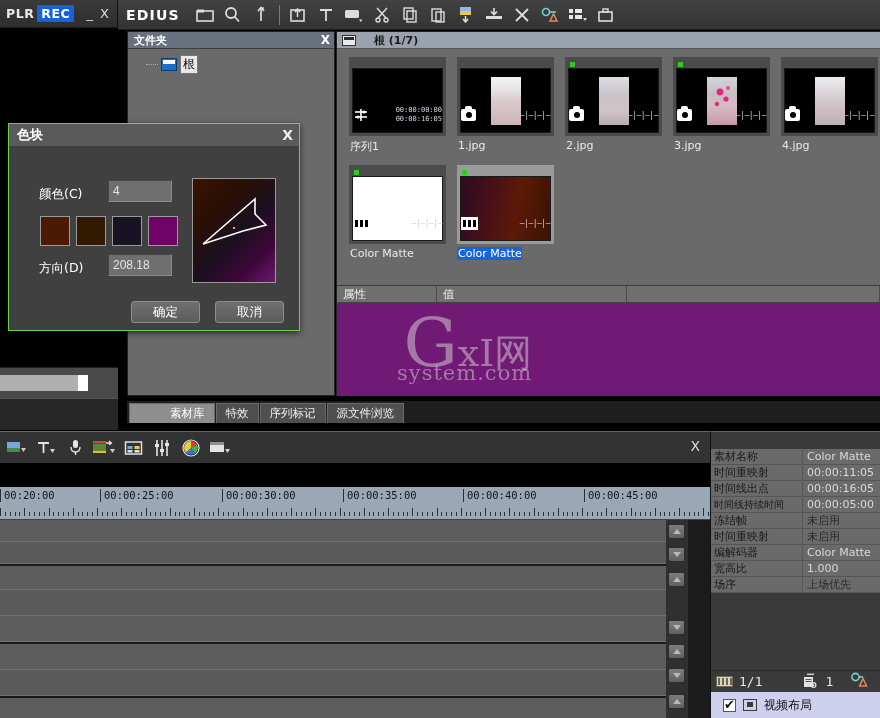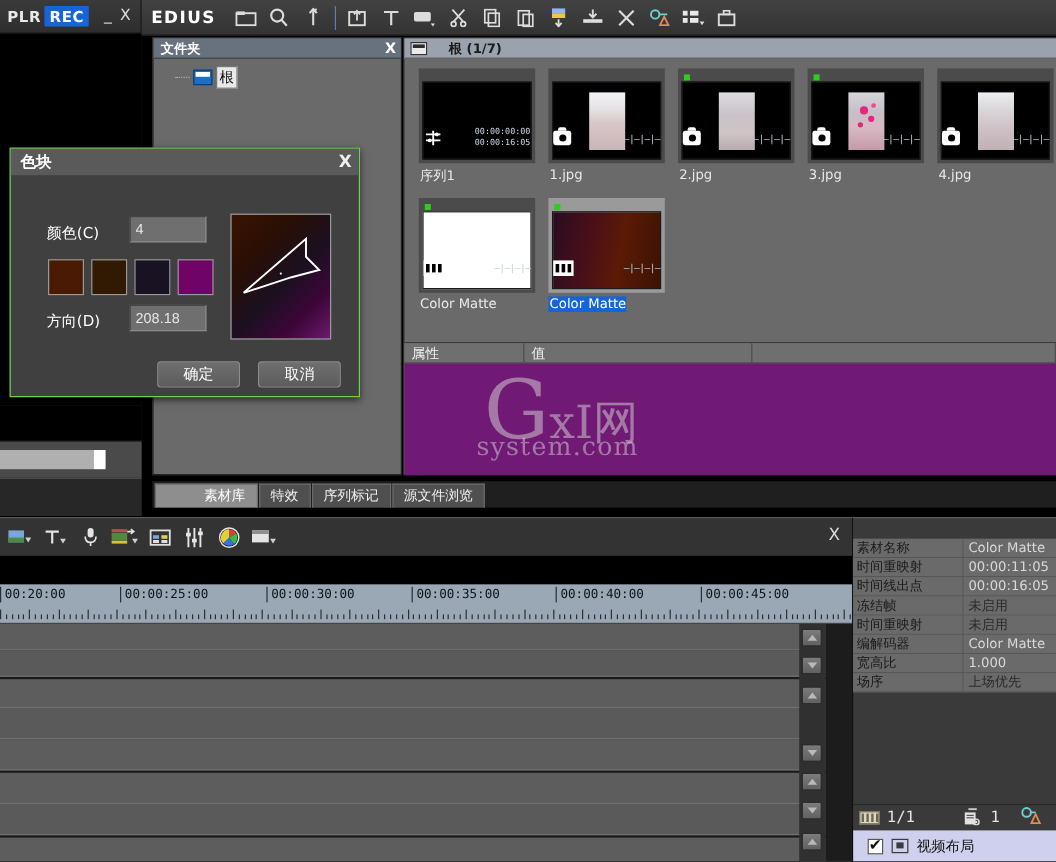--- a/index.html
+++ b/index.html
@@ -872,20 +872,24 @@
     </div>
     <div class="info-row">
       <div class="info-key">时间重映射</div>
       <div class="info-val">00:00:11:05</div>
     </div>
     <div class="info-row">
       <div class="info-key">时间线出点</div>
       <div class="info-val">00:00:16:05</div>
     </div>
     <div class="info-row">
+      <div class="info-key" style="font-size:10px">时间线持续时间</div>
+      <div class="info-val">00:00:05:00</div>
+    </div>
+    <div class="info-row">
       <div class="info-key">冻结帧</div>
       <div class="info-val dark">未启用</div>
     </div>
     <div class="info-row">
       <div class="info-key">时间重映射</div>
       <div class="info-val dark">未启用</div>
     </div>
     <div class="info-row">
       <div class="info-key">编解码器</div>
       <div class="info-val">Color Matte</div>

